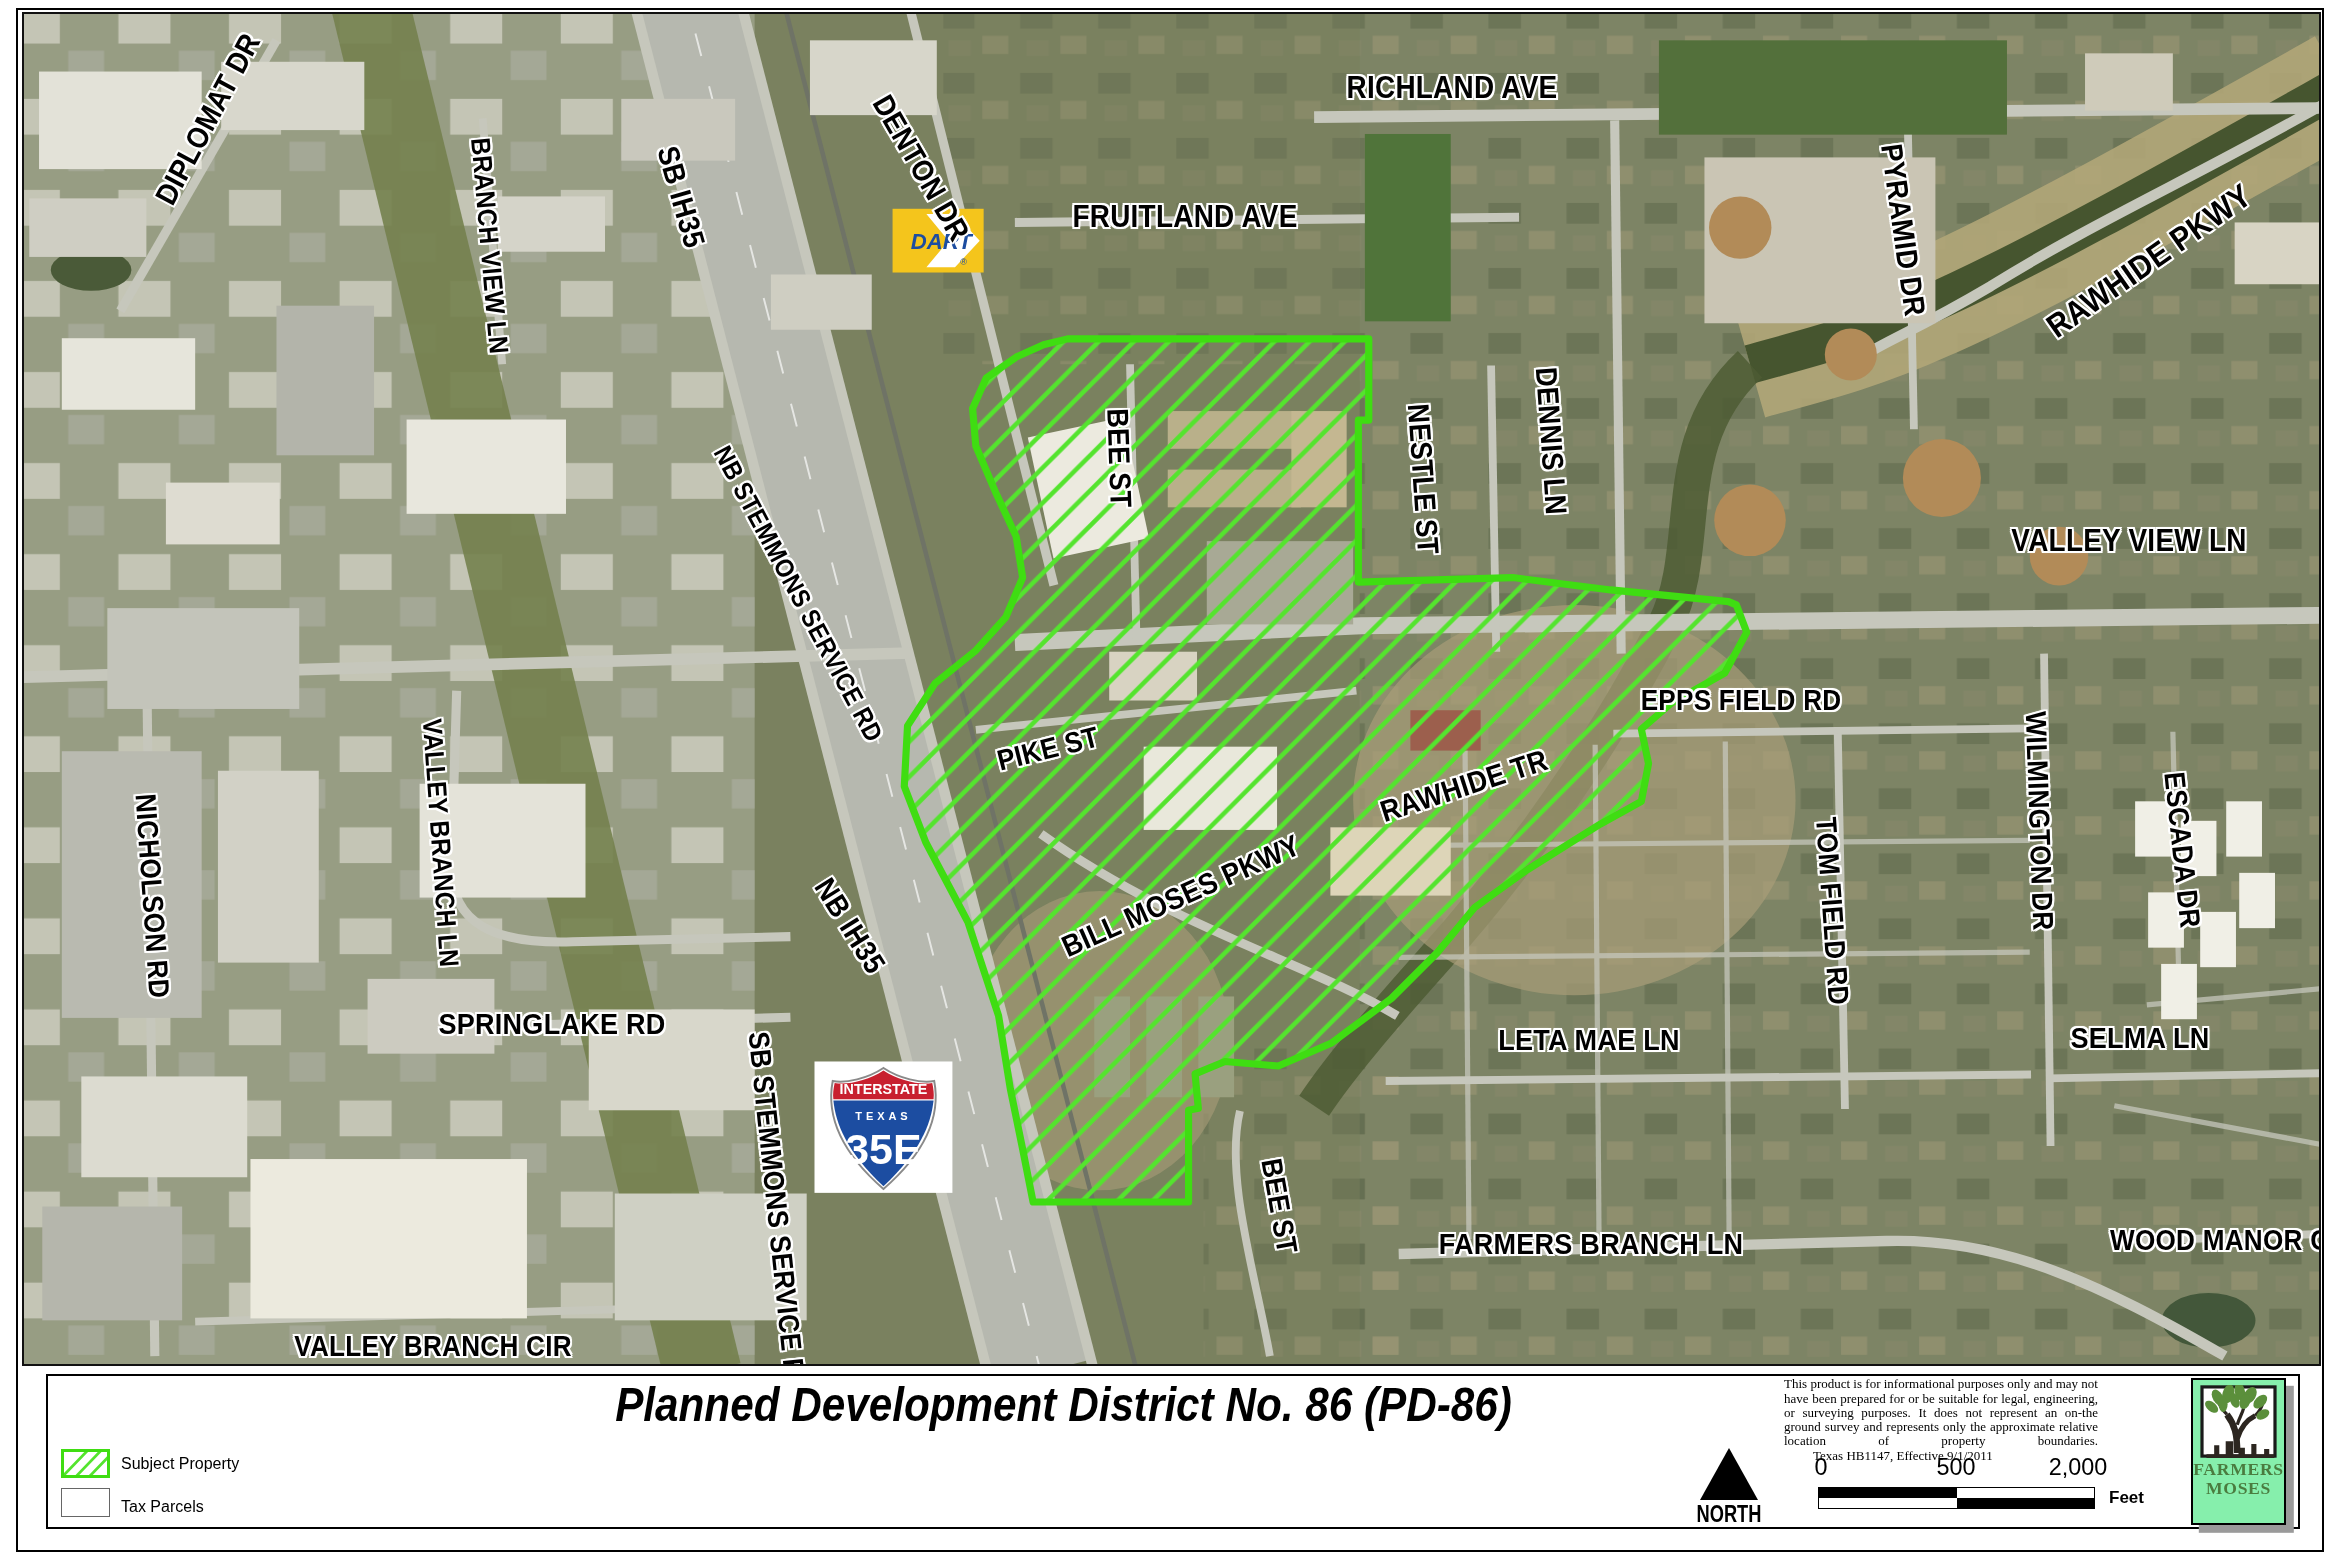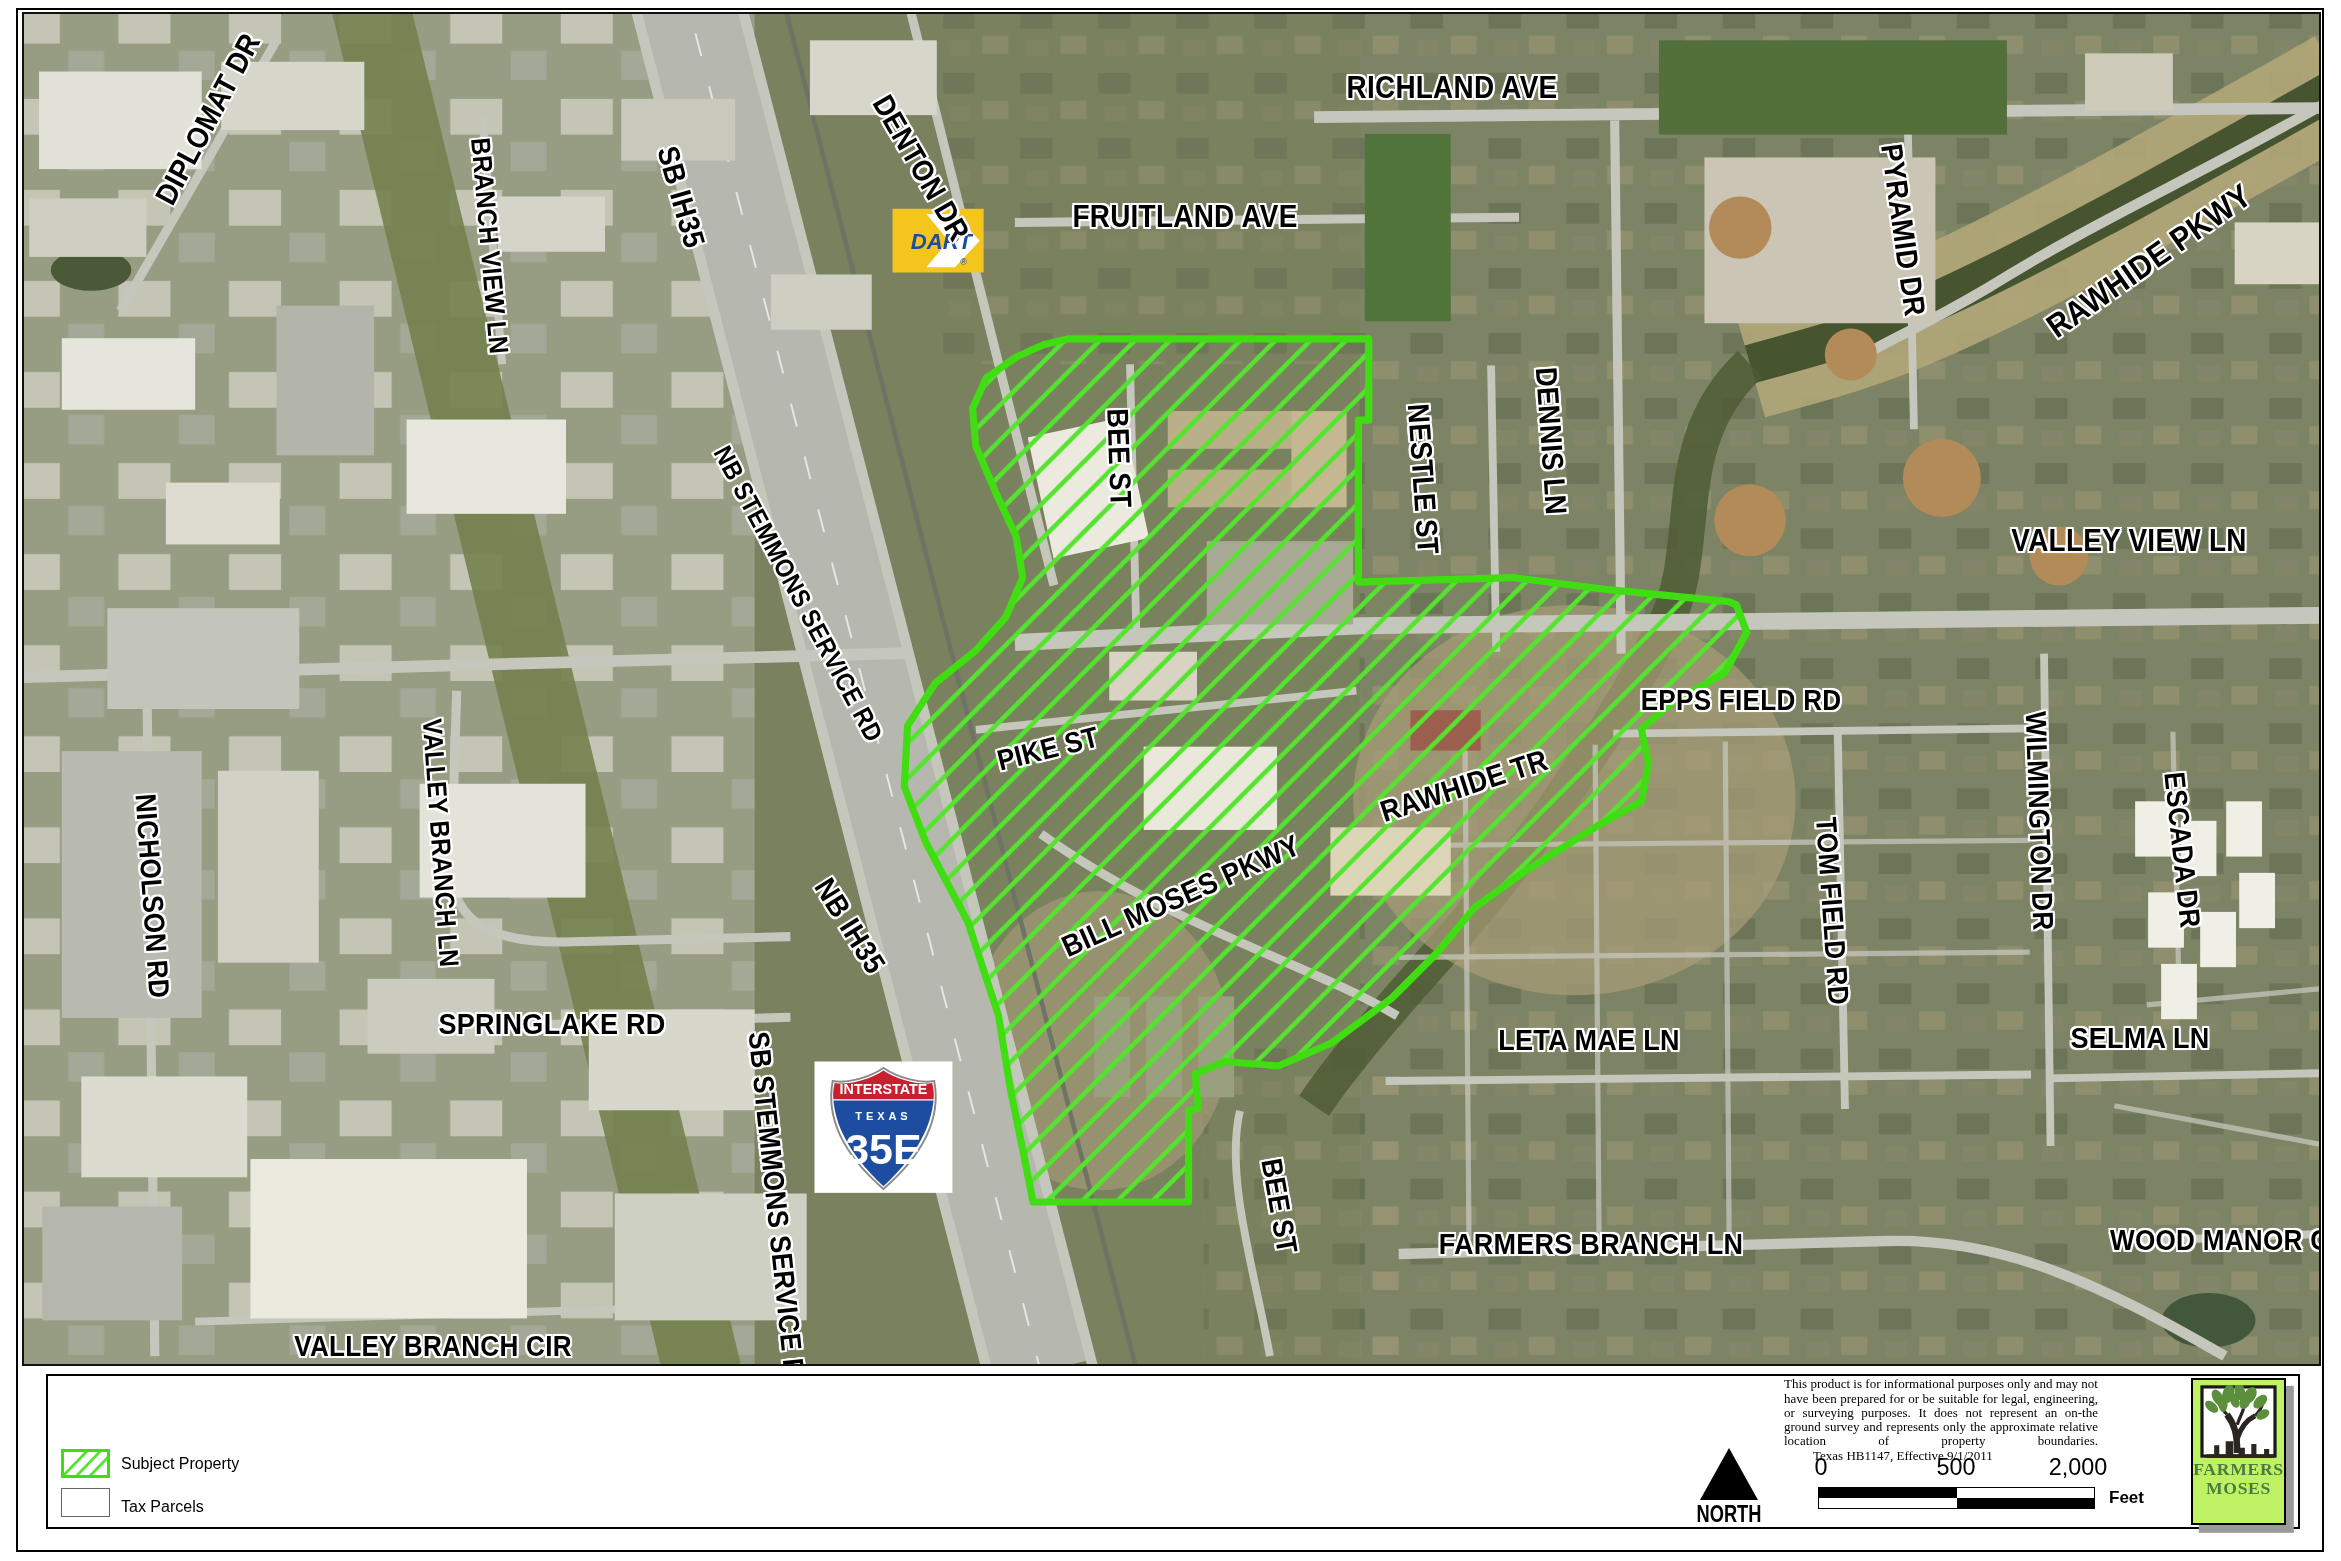--- a/index.html
+++ b/index.html
@@ -38,21 +38,21 @@
   #scalebar{position:absolute;left:1770px;top:111px;width:277px;height:22px;
             border:1.3px solid #000;box-sizing:border-box;}
   .sb-seg{position:absolute;width:50%;height:50%;}
   .sb-black{background:#000;}.sb-white{background:#fff;}
   #scale-unit{position:absolute;left:2061px;top:112px;font-size:17px;color:#000000;font-weight:bold;}
   #north-arrow{position:absolute;left:1652px;top:72px;width:0;height:0;
                border-left:29px solid transparent;border-right:29px solid transparent;
                border-bottom:52px solid #000;}
   #north-label{position:absolute;left:1681px;top:125px;transform:translateX(-50%) scaleX(.78);
                font-size:23.4px;font-weight:bold;color:#000;}
-  #fb-logo{position:absolute;left:2191px;top:1378px;width:95px;height:147px;background:#bef264;
+  #fb-logo{position:absolute;left:2191px;top:1378px;width:95px;height:147px;background:#86efac;
            border:2px solid #000;box-sizing:border-box;box-shadow:7.8px 7.8px 0 #9a9a9a;
            text-align:center;}
   .fb-text{font-family:"Liberation Serif",serif;font-weight:bold;font-size:17.6px;
            color:#4a7c3f;line-height:1.05;letter-spacing:0.7px;}
   #fb-tree{margin-top:5.2px;}
 </style>
 </head>
 <body>
 
 <div id="sheet">
@@ -257,20 +257,23 @@
       <svg width="100%" height="100%" viewBox="0 0 64 33" preserveAspectRatio="none">
         <path d="M-8,41 L41,-8 M12,41 L61,-8 M32,41 L81,-8" stroke="#54e42e" stroke-width="4" fill="none"></path>
       </svg>
     </div>
     <div id="legend-label-subject" class="legend-label">Subject Property</div>
 
     <div id="legend-swatch-tax" class="legend-swatch"></div>
     <div id="legend-label-tax" class="legend-label">Tax Parcels</div>
 
     <div id="title-block">
+      <div id="title-line2" class="title-line">
+        <span class="condense">Planned Development District No. 86 (PD-86)</span>
+      </div>
     </div>
 
     <div id="disclaimer">
       <span>This product is for informational purposes only and may not have been prepared for or be suitable for legal, engineering, or surveying purposes. It does not represent an on-the ground survey and represents only the approximate relative location of property boundaries.</span>
       <span id="statute">Texas HB1147, Effective 9/1/2011</span>
     </div>
 
     <div id="north-arrow"></div>
     <div id="north-label">NORTH</div>
 

